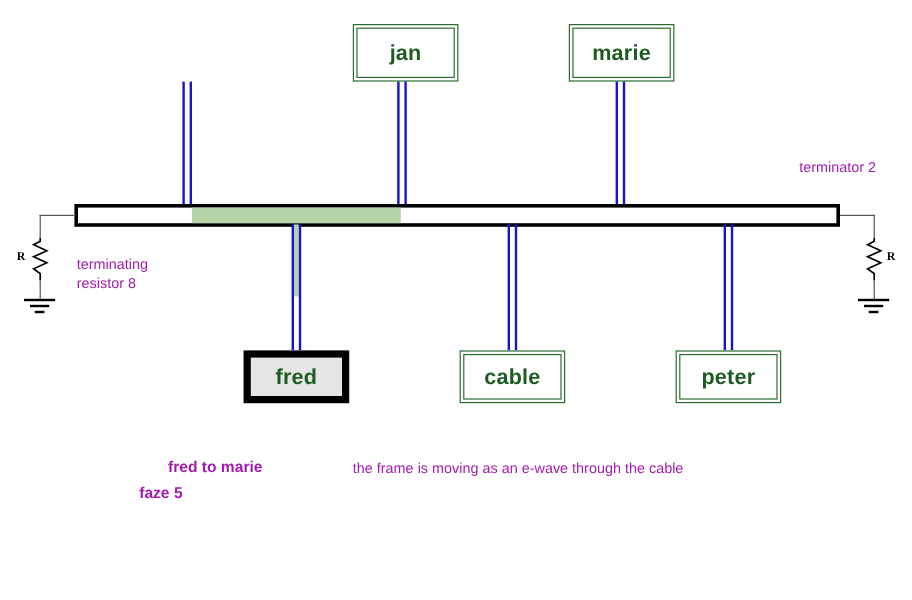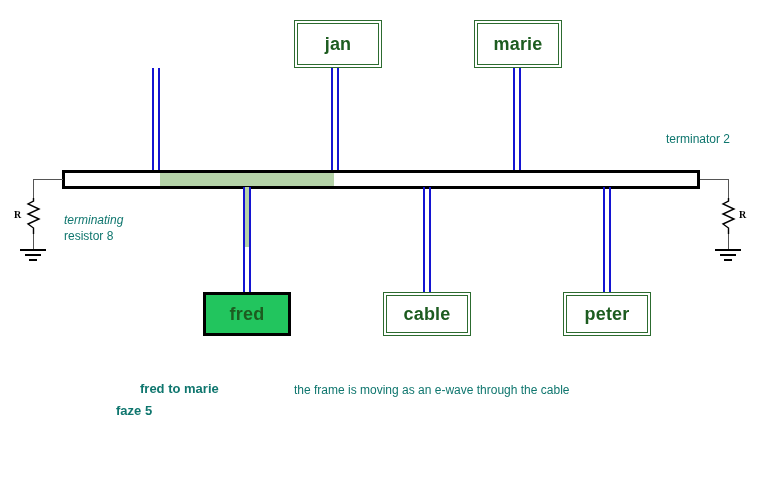--- a/index.html
+++ b/index.html
@@ -28,22 +28,22 @@
   .node .lbl{
     color:#1d5c20;
     font-size:18px;
     font-weight:bold;
     letter-spacing:.2px;
     line-height:1;
   }
 
   
   .node.active{
-    background:#22c55e;
-    border:3px solid #000000;
+    background:#e5e5e5;
+    border:6px solid #000000;
     padding:0;
     text-align:right;
   }
   .node.active .inner{border:none;background:transparent;}
   .node.active .lbl{color:#1d5c20;}
 
   
   .drop{position:absolute;}
   .drop i{
     position:absolute;top:0;bottom:0;width:2px;background:#1414d2;display:block;
@@ -83,21 +83,21 @@
   }
 
   
   .ground{position:absolute;}
   .ground span{position:absolute;background:#000;height:2px;left:50%;transform:translateX(-50%);}
   .ground .g1{width:26px;top:0;}
   .ground .g2{width:16px;top:5px;}
   .ground .g3{width:8px;top:10px;}
 
   
-  .cap{position:absolute;color:#0f766e;font-size:12px;line-height:16px;white-space:pre-line;}
+  .cap{position:absolute;color:#a21caf;font-size:12px;line-height:16px;white-space:pre-line;}
   .cap.bold{font-weight:bold;font-size:13px;line-height:22px;}
 </style>
 </head>
 <body>
 
 <div id="stage">
 
 
   <div class="node" style="left:294px;top:20px;width:88px;height:48px;">
     <div class="inner">
@@ -174,21 +174,21 @@
   </div>
   <div class="rlabel" style="left:14px;top:209px;">R</div>
 
   <div class="wire v" style="left:33px;top:234px;height:16px;"></div>
   <div class="ground" style="left:20px;top:249px;width:26px;height:13px;">
     <span class="g1"></span>
     <span class="g2"></span>
     <span class="g3"></span>
   </div>
 
-  <div class="cap" style="left:64px;top:212px;font-style:italic;">terminating</div>
+  <div class="cap" style="left:64px;top:212px;">terminating</div>
   <div class="cap" style="left:64px;top:228px;">resistor 8</div>
 
   <div class="wire h" style="left:700px;top:179px;width:29px;"></div>
   <div class="wire v" style="left:728px;top:179px;height:19px;"></div>
 
   <div class="resistor" style="left:720px;top:198px;width:17px;height:36px;">
     <svg width="17" height="36" viewBox="0 0 17 36">
       <polyline points="8.5,0 8.5,3 3,6 14,11 3,16 14,21 3,26 8.5,30 8.5,36" fill="none" stroke="#000000" stroke-width="1.4"></polyline>
     </svg>
   </div>

